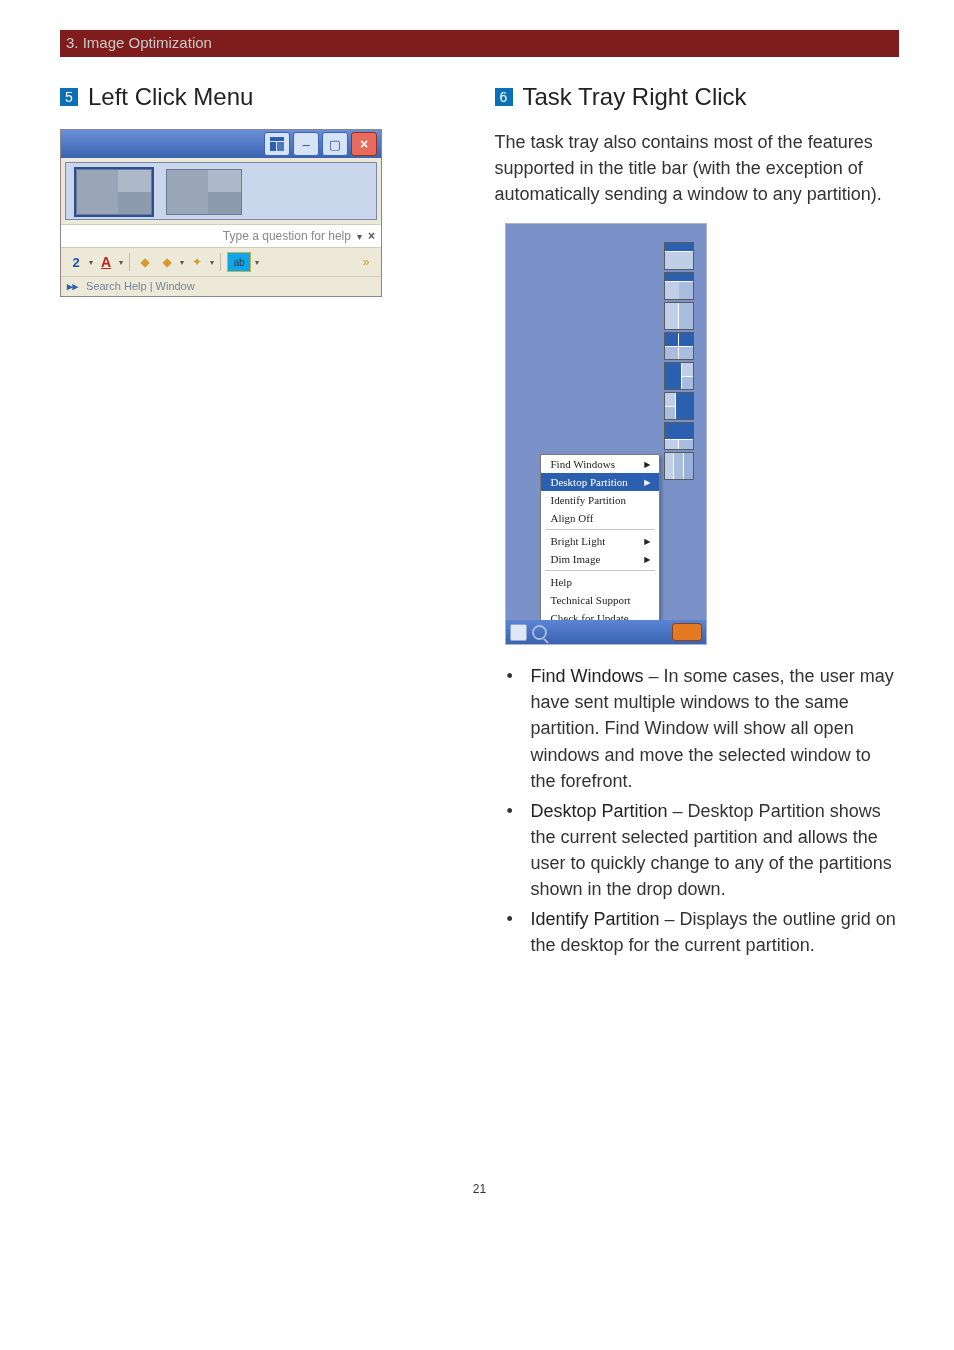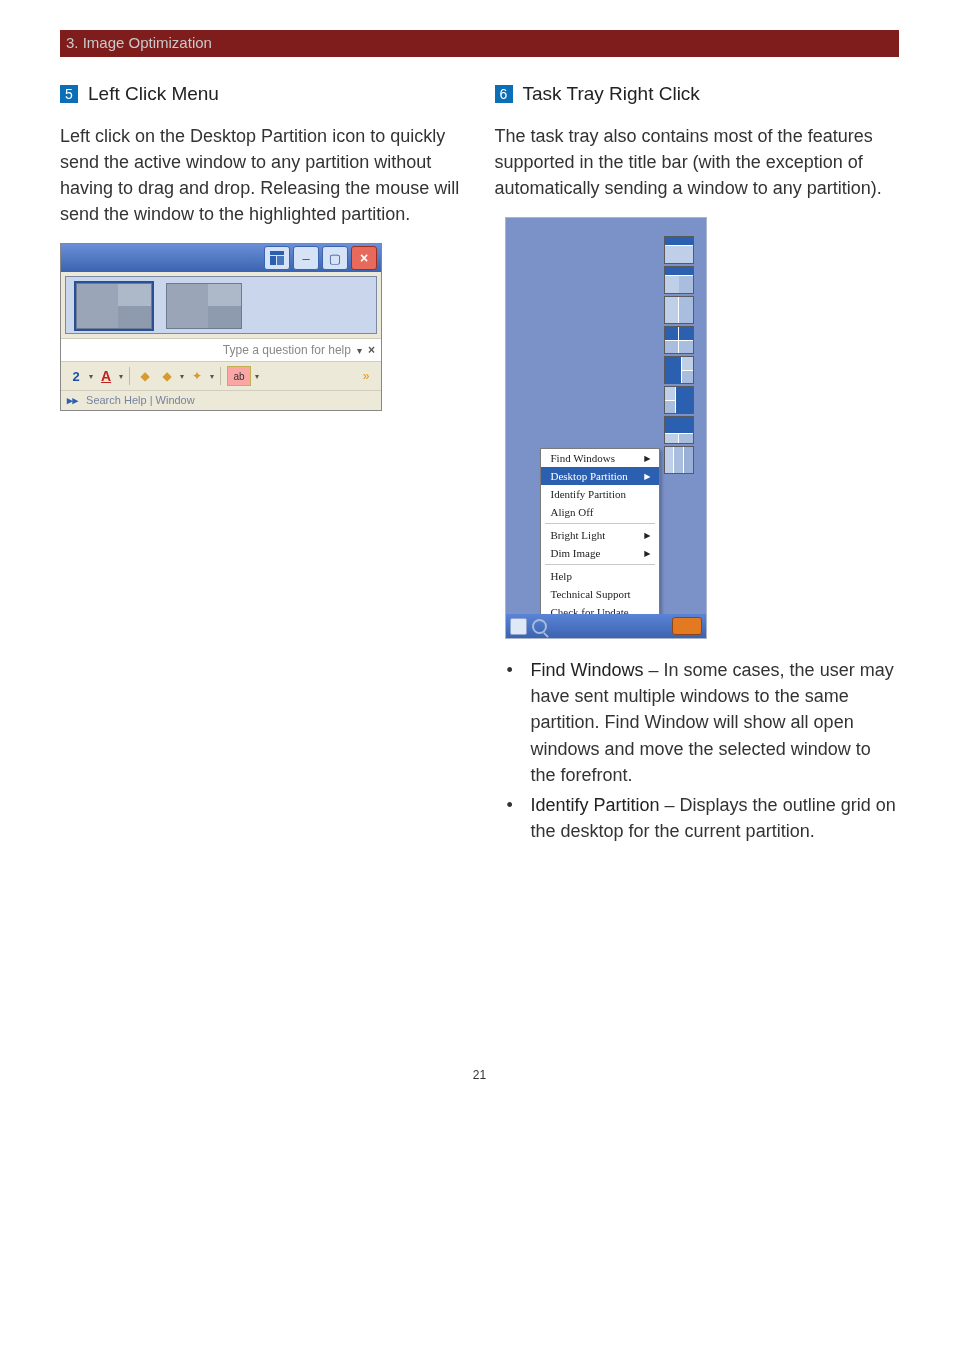--- a/index.html
+++ b/index.html
@@ -42,21 +42,21 @@
     background: #0b6fb8;
     color: #fff;
     font-size: 14px;
     width: 18px;
     height: 18px;
     text-align: center;
     line-height: 18px;
     font-weight: 400;
   }
   .section-title {
-    font-size: 19px;
+    font-size: 24px;
     color: #222;
     font-weight: 400;
   }
   .body-text {
     font-size: 18px;
     line-height: 1.45;
     color: #333;
     margin: 0 0 16px 0;
   }
   .bullets {
@@ -147,21 +147,21 @@
   .shot1-help .x { color:#555; font-weight:bold;}
   .shot1-toolbar {
     display:flex; align-items:center; gap:4px; padding:4px 6px; background:#ece9d8;
     border-top:1px solid #d0cdbd; border-bottom:1px solid #d0cdbd;
   }
   .tico { width:18px; height:18px; display:flex; align-items:center; justify-content:center; font-size:12px;}
   .carrot { font-size:8px; color:#555;}
   .divider { width:1px; height:18px; background:#c1bda8; margin:0 2px;}
   .A { color:#c02020; font-weight:bold; text-decoration:underline; font-size:14px;}
   .num2 { color:#1d4fa3; font-weight:bold; font-size:13px;}
-  .abc { background:#fca5a5; border:1px solid #c0b050; padding:0 2px; font-size:10px;}
+  .abc { background:#0ea5e9; border:1px solid #c0b050; padding:0 2px; font-size:10px;}
   .shot1-status {
     padding: 3px 6px; font-size:11px; color:#7682a0; background:#ece9d8;
     display:flex; gap:8px; overflow:hidden; white-space:nowrap;
   }
 
   
   .shot2 {
     width: 200px;
     margin: 4px 0 0 10px;
     border: 1px solid #aab5cc;
@@ -238,21 +238,20 @@
 
   <div class="columns">
 
     <div class="col">
 
       <div class="section-head">
         <div class="num-badge">5</div>
         <div class="section-title">Left Click Menu</div>
       </div>
 
-      <p class="body-text">Left click on the Desktop Partition icon to quickly send the active window to any partition without having to drag and drop. Releasing the mouse will send the window to the highlighted partition.</p>
 
       <div class="shot1">
         <div class="shot1-top">
           <div class="tb-ico">
             <svg width="14" height="14">
                 <rect x="0" y="0" width="14" height="4" fill="#2b5fb0"></rect>
                 <rect x="0" y="5" width="6" height="9" fill="#2b5fb0"></rect>
                 <rect x="7" y="5" width="7" height="9" fill="#4a78bf"></rect>
               </svg>
           </div>
@@ -407,20 +406,23 @@
           </div>
 
         </div>
       </div>
 
       <ul class="bullets">
         <li>
           <strong>Find Windows</strong><span> – In some cases, the user may have sent multiple windows to the same partition.  Find Window will show all open windows and move the selected window to the forefront.</span>
         </li>
         <li>
+          <strong>Desktop Partition</strong><span> – Desktop Partition shows the current selected partition and allows the user to quickly change to any of the partitions shown in the drop down.</span>
+        </li>
+        <li>
           <strong>Identify Partition</strong><span> – Displays the outline grid on the desktop for the current partition.</span>
         </li>
       </ul>
 
     </div>
 
   </div>
 
   <div class="page-num">21</div>
 

